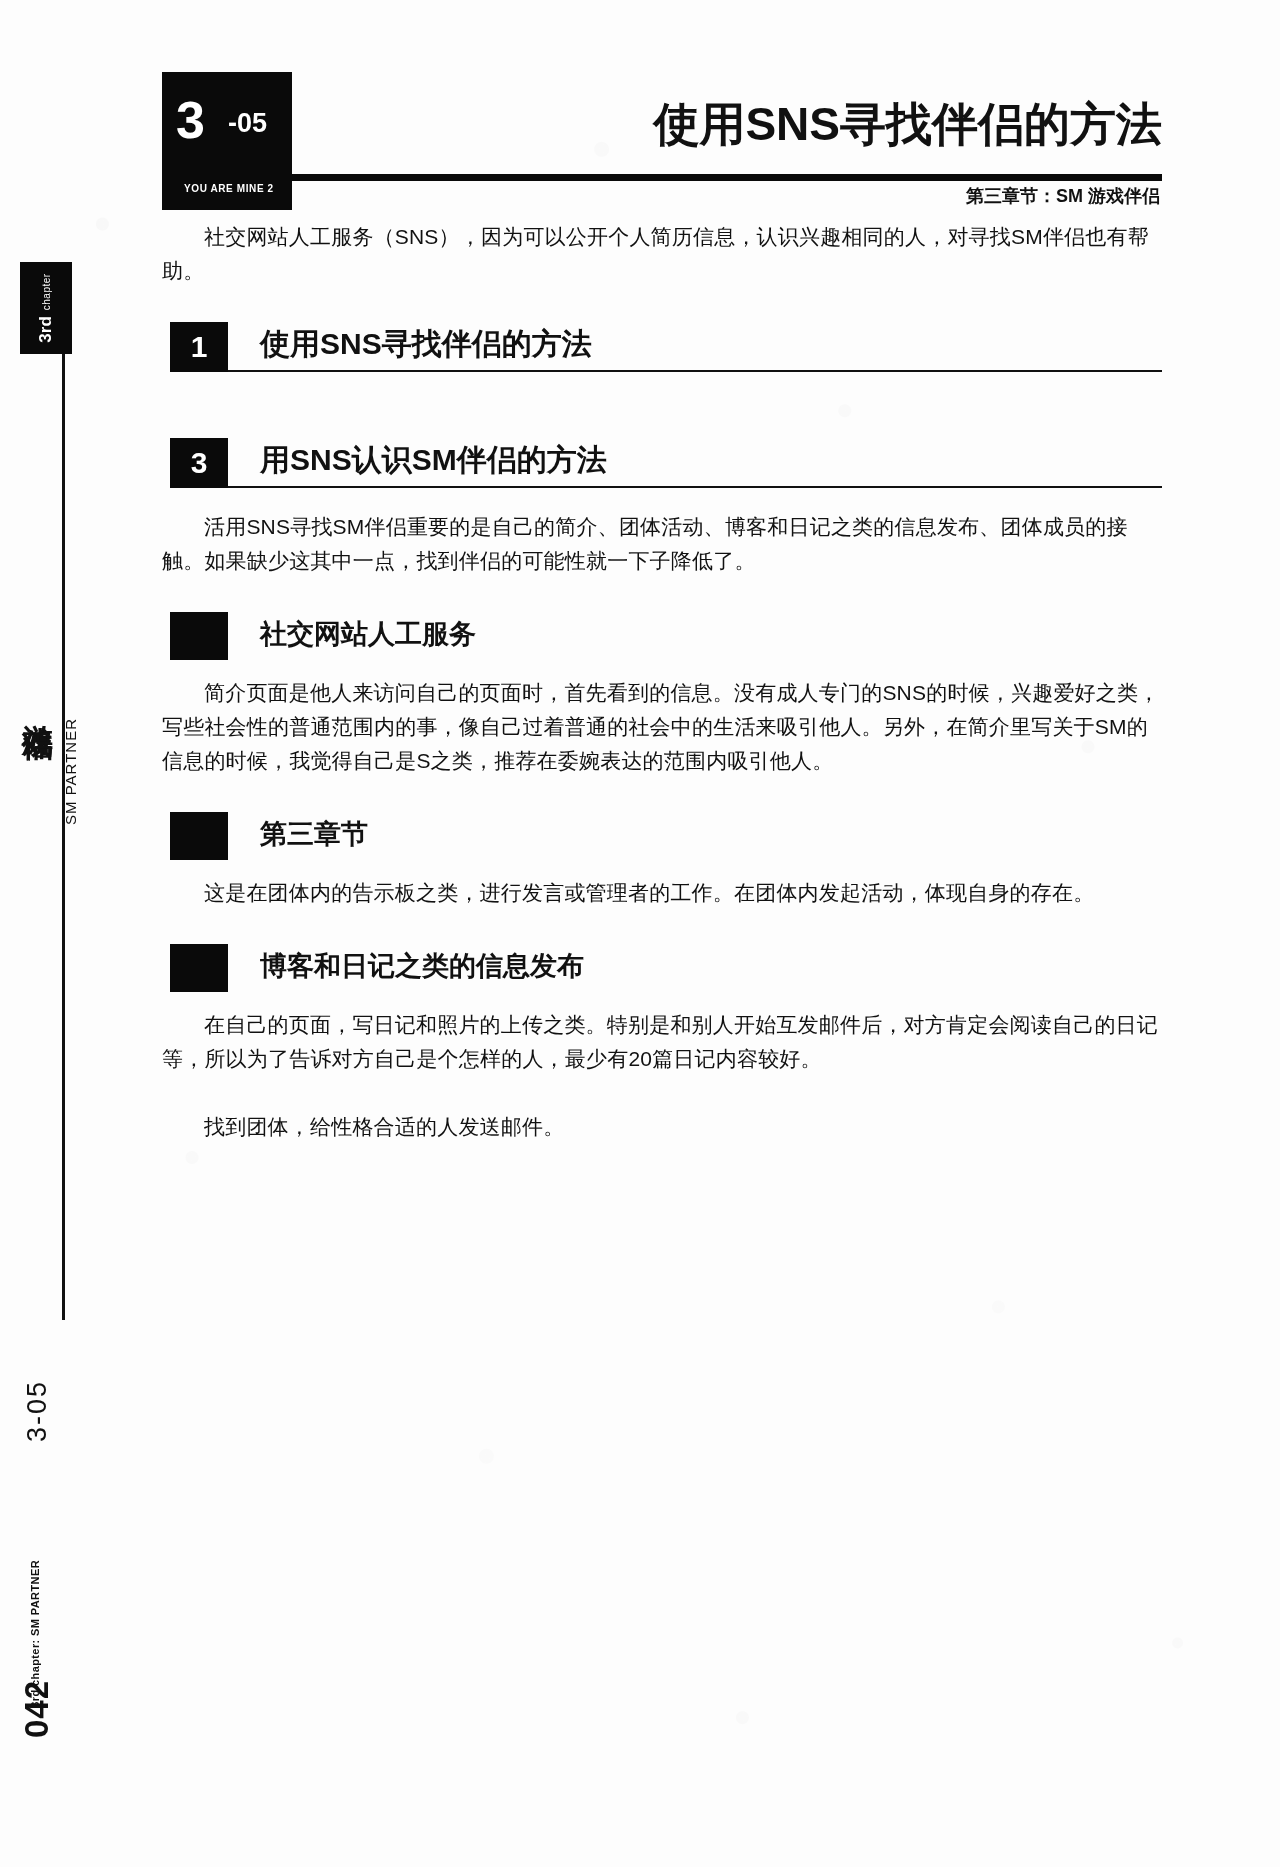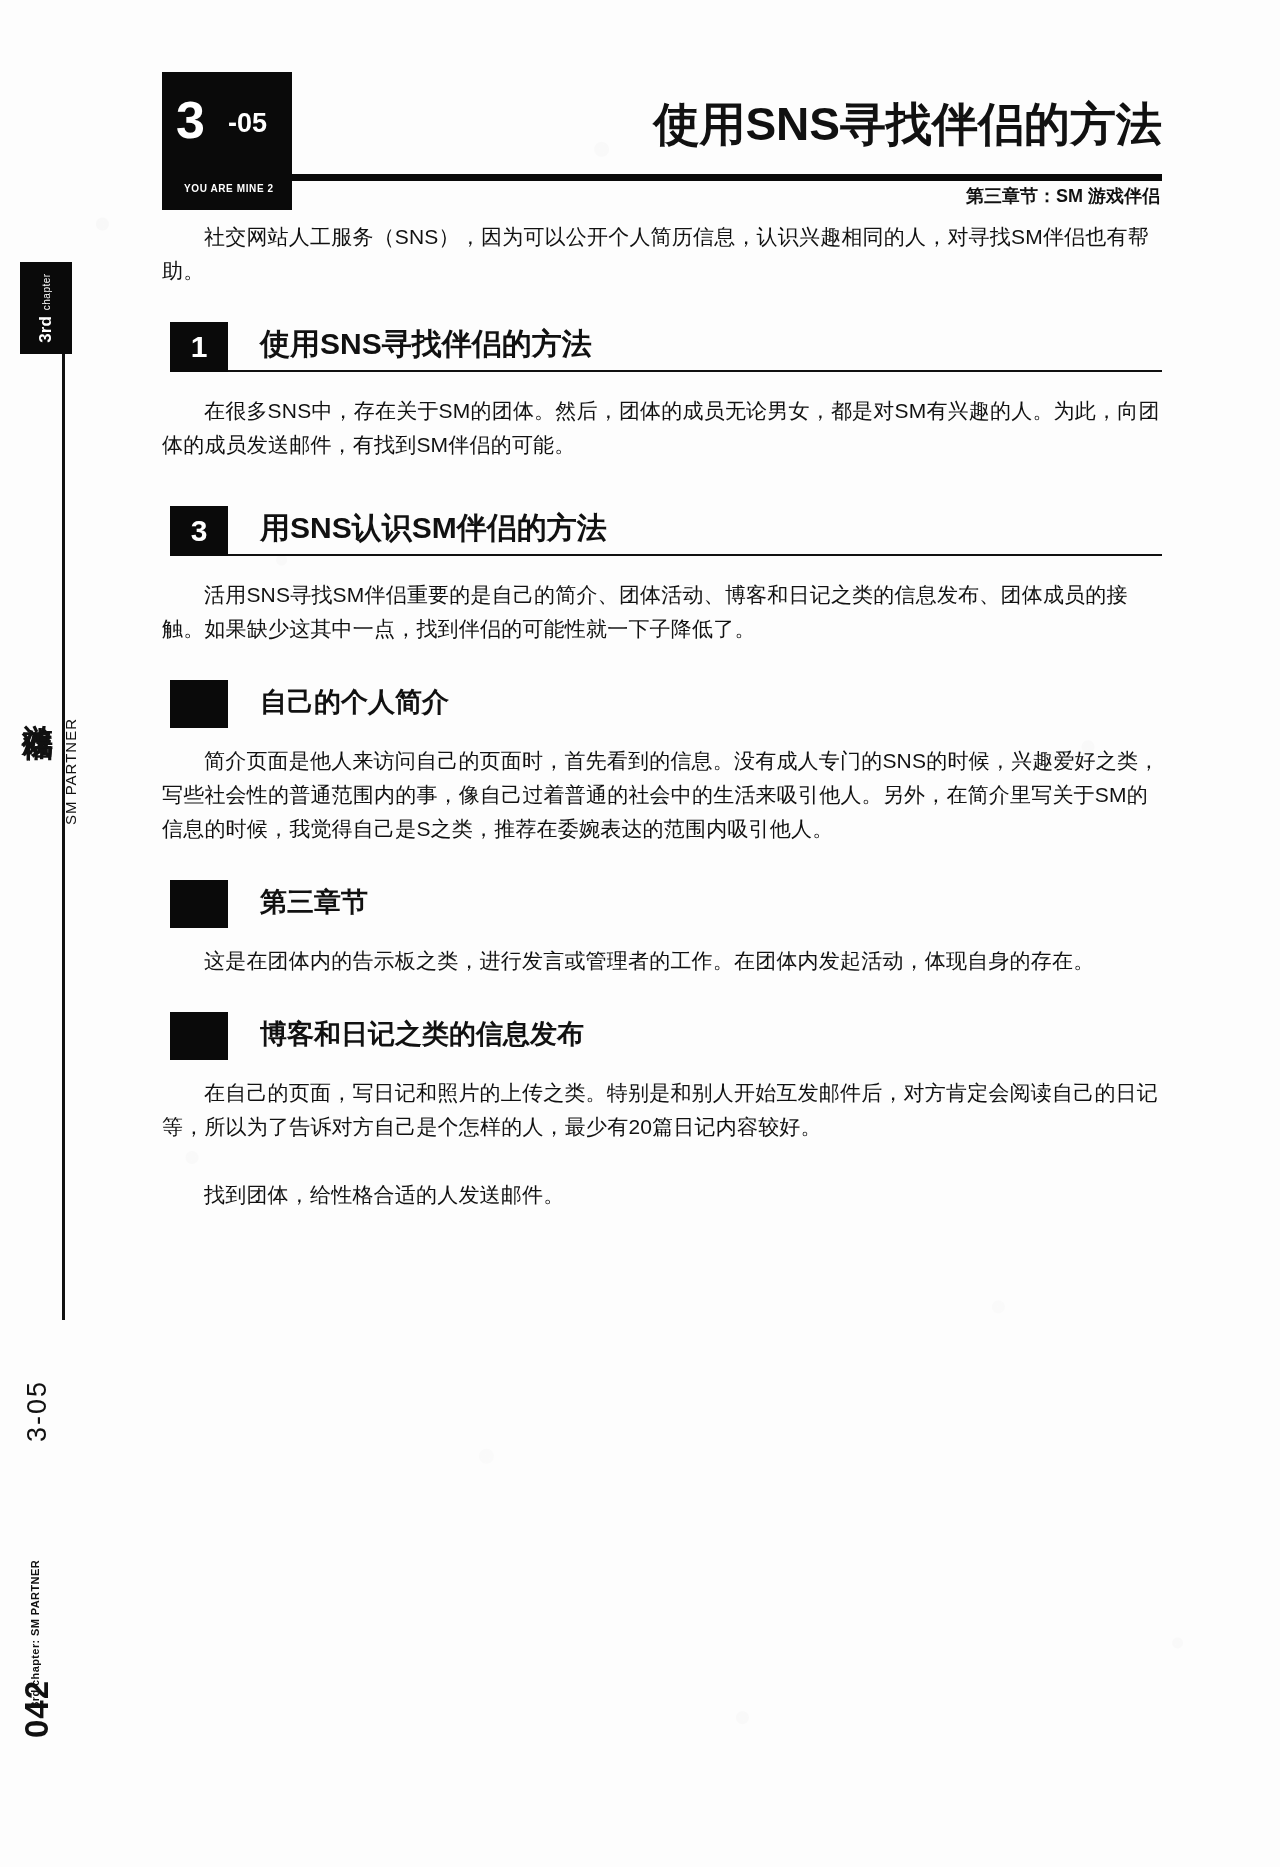--- a/index.html
+++ b/index.html
@@ -327,36 +327,35 @@
 
     <p class="para">社交网站人工服务（SNS），因为可以公开个人简历信息，认识兴趣相同的人，对寻找SM伴侣也有帮助。</p>
 
     <div class="block-gap-a"></div>
 
     <div class="sec-head">
       <div class="sec-badge">1</div>
       <div class="sec-title">使用SNS寻找伴侣的方法</div>
       <div class="sec-rule"></div>
     </div>
-    <p class="para">在很多SNS中，存在关于SM的团体。然后，团体的成员无论男女，都是对SM有兴趣的人。为此，向团体的成员发送邮件，有找到SM伴侣的可能。</p>
 
     <div class="block-gap-b"></div>
 
     <div class="sec-head">
       <div class="sec-badge">3</div>
       <div class="sec-title">用SNS认识SM伴侣的方法</div>
       <div class="sec-rule"></div>
     </div>
     <p class="para">活用SNS寻找SM伴侣重要的是自己的简介、团体活动、博客和日记之类的信息发布、团体成员的接触。如果缺少这其中一点，找到伴侣的可能性就一下子降低了。</p>
 
     <div class="block-gap-a"></div>
 
     <div class="sub-head">
       <div class="sub-square"></div>
-      <div class="sub-title">自己的个人简介</div>
+      <div class="sub-title">社交网站人工服务</div>
     </div>
     <p class="para">简介页面是他人来访问自己的页面时，首先看到的信息。没有成人专门的SNS的时候，兴趣爱好之类，写些社会性的普通范围内的事，像自己过着普通的社会中的生活来吸引他人。另外，在简介里写关于SM的信息的时候，我觉得自己是S之类，推荐在委婉表达的范围内吸引他人。</p>
 
     <div class="block-gap-a"></div>
 
     <div class="sub-head">
       <div class="sub-square"></div>
       <div class="sub-title">第三章节</div>
     </div>
     <p class="para">这是在团体内的告示板之类，进行发言或管理者的工作。在团体内发起活动，体现自身的存在。</p>

